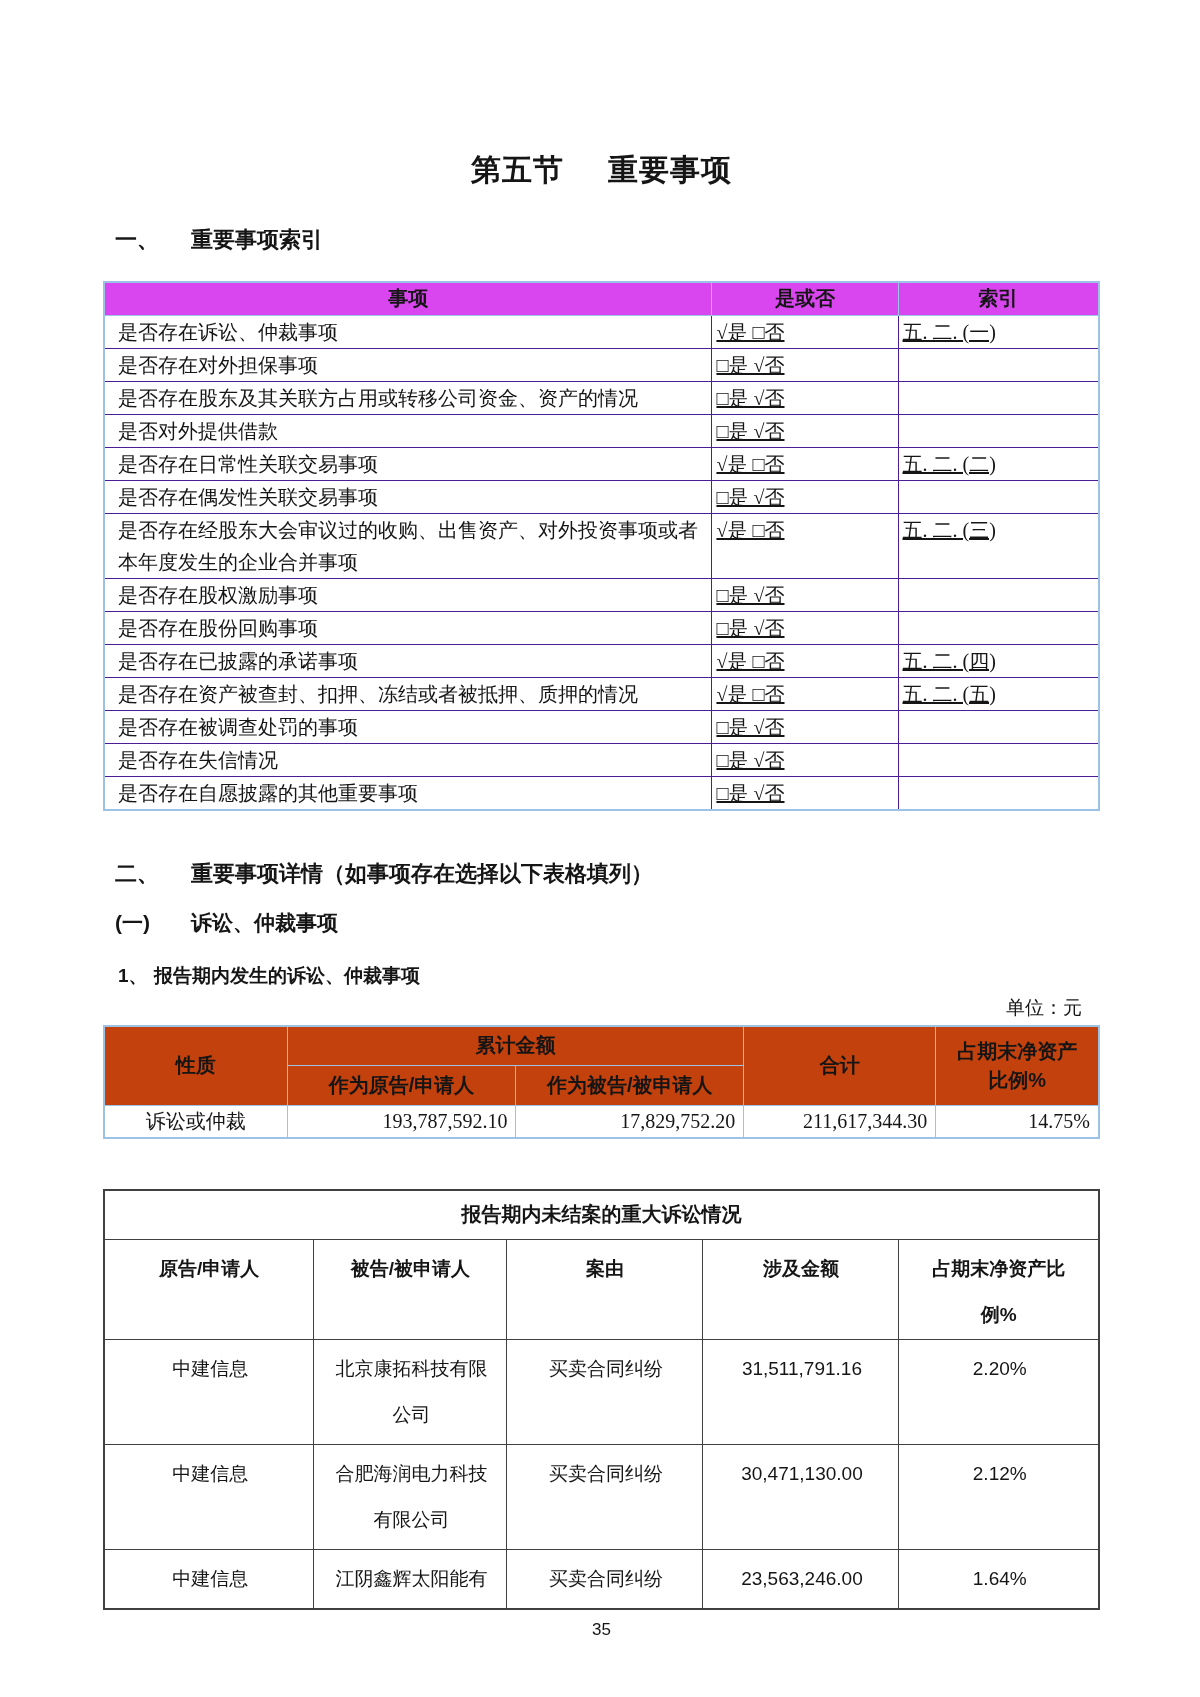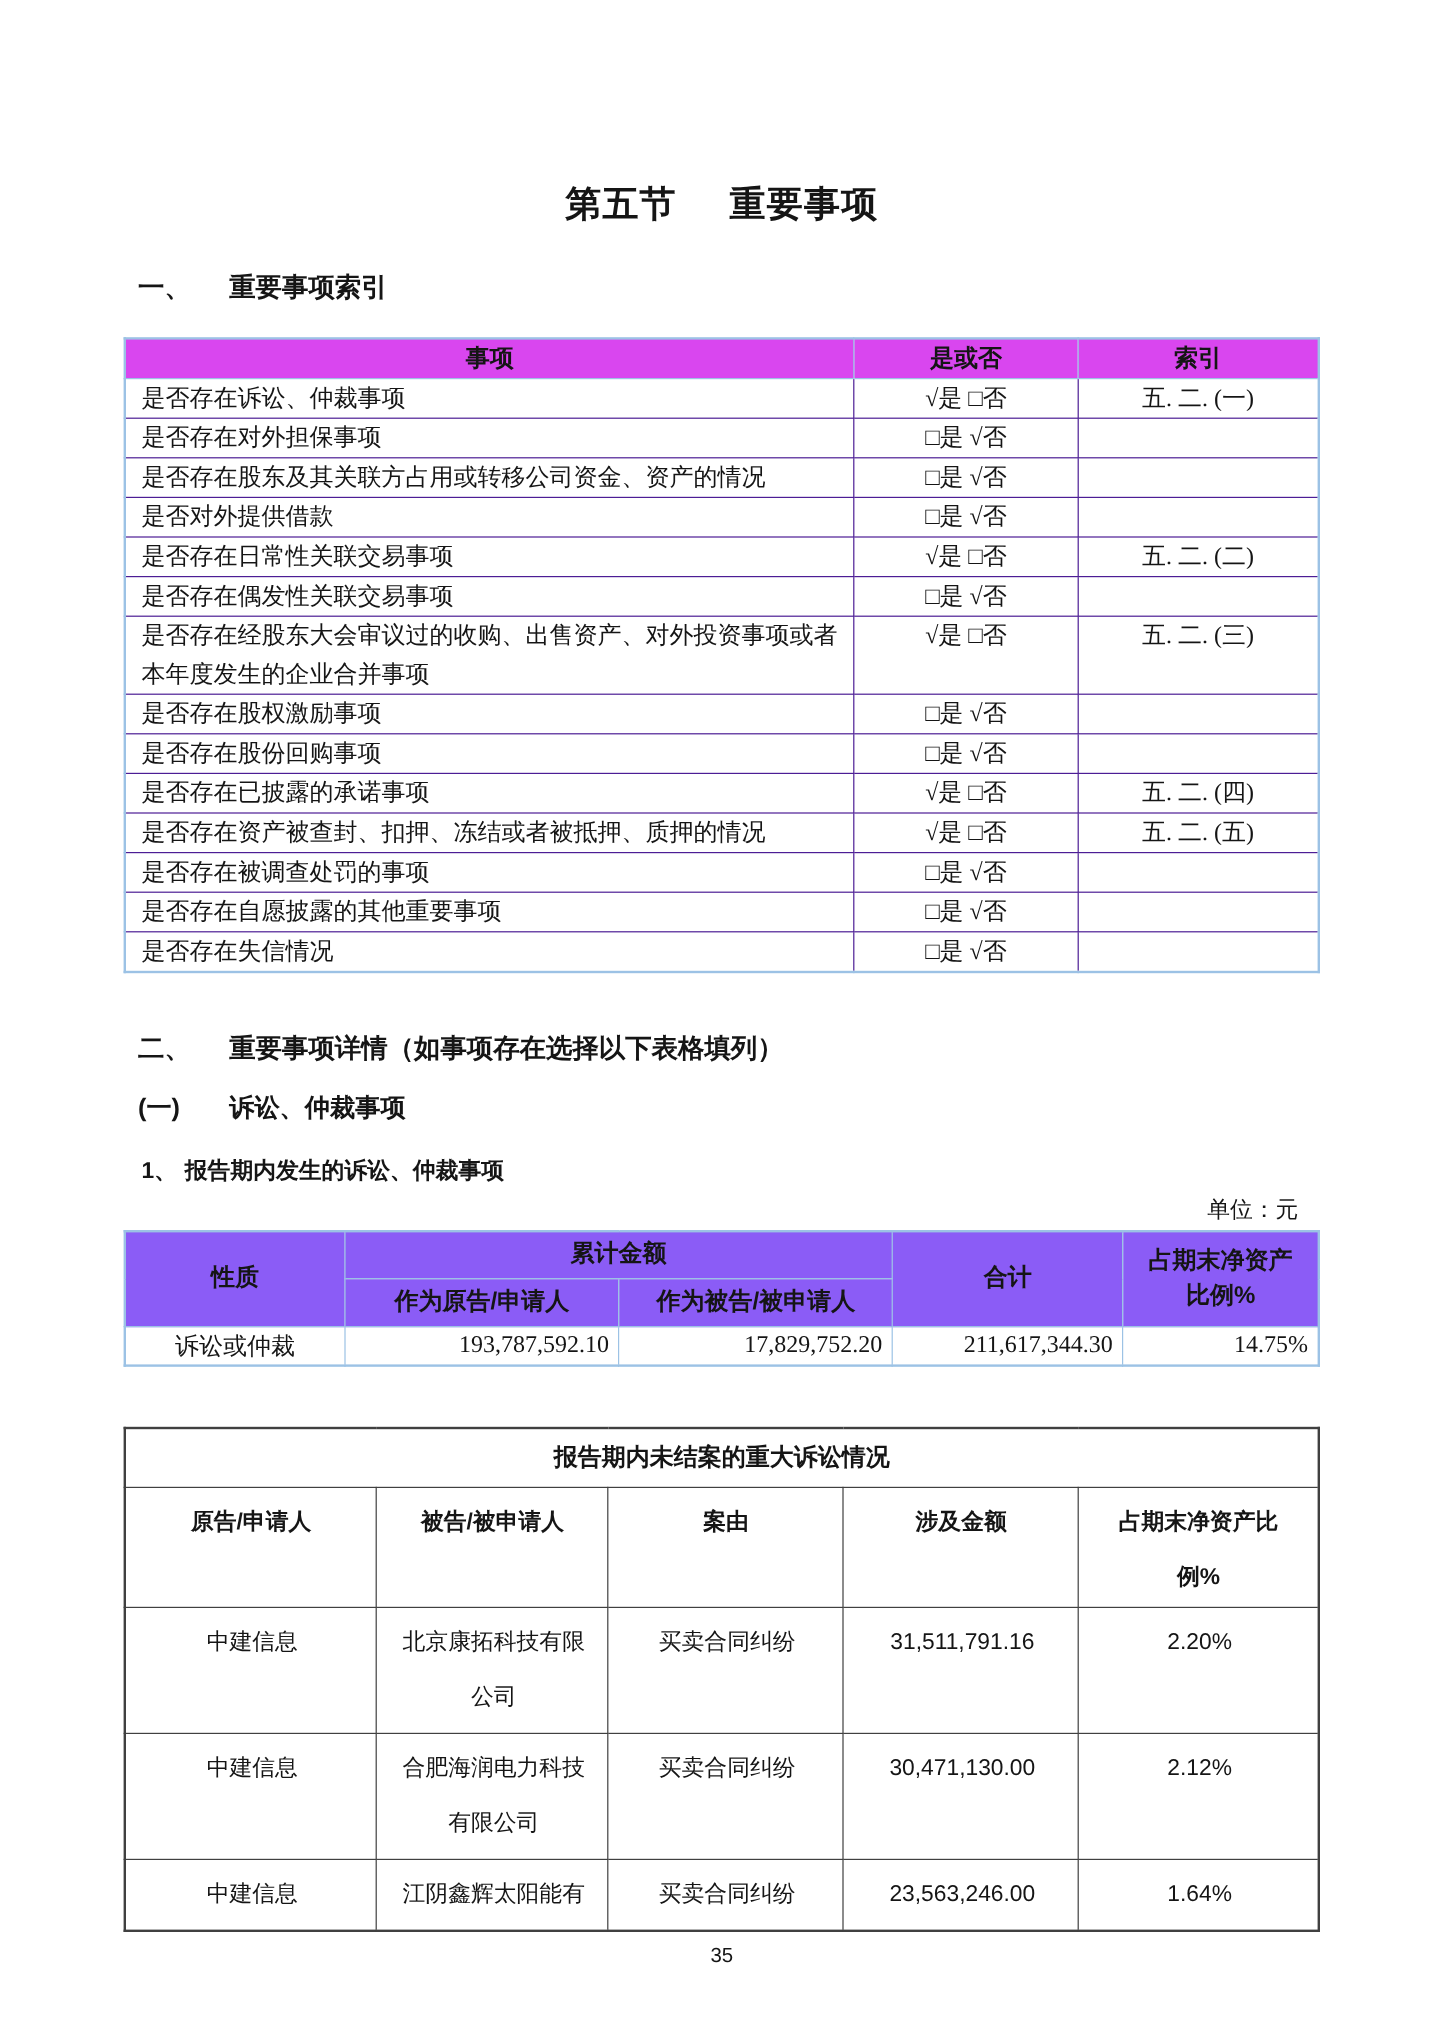--- a/index.html
+++ b/index.html
@@ -77,31 +77,31 @@
     text-align: center;
     padding: 0 4px;
   }
   .t1 td {
     border: 1px solid #4c1d95;
     line-height: 32px;
     vertical-align: top;
     padding: 0 4px;
   }
   .t1 td.c-item { text-align: left; padding-left: 13px; padding-right: 10px; }
-  .t1 td.c-ans, .t1 td.c-idx { text-align: center; }
+  .t1 td.c-ans, .t1 td.c-idx { text-align: left; text-decoration: underline; }
   
   table.t2 {
     width: 100%;
     border-collapse: collapse;
     table-layout: fixed;
     font-size: 20px;
     border: 2px solid #9CC2E5;
   }
   .t2 th {
-    background: #8b5cf6;
+    background: #c2410c;
     border: 1px solid #9CC2E5;
     font-family: "Liberation Sans", "DejaVu Sans", sans-serif;
     font-weight: bold;
     text-align: center;
     vertical-align: middle;
     height: 40px;
     padding: 2px 14px;
     line-height: 1.45;
   }
   .t2 td {
@@ -241,26 +241,26 @@
           <td class="c-item">是否存在资产被查封、扣押、冻结或者被抵押、质押的情况</td>
           <td class="c-ans">√是 □否</td>
           <td class="c-idx">五. 二. (五)</td>
         </tr>
         <tr>
           <td class="c-item">是否存在被调查处罚的事项</td>
           <td class="c-ans">□是 √否</td>
           <td class="c-idx"></td>
         </tr>
         <tr>
+          <td class="c-item">是否存在失信情况</td>
+          <td class="c-ans">□是 √否</td>
+          <td class="c-idx"></td>
+        </tr>
+        <tr>
           <td class="c-item">是否存在自愿披露的其他重要事项</td>
-          <td class="c-ans">□是 √否</td>
-          <td class="c-idx"></td>
-        </tr>
-        <tr>
-          <td class="c-item">是否存在失信情况</td>
           <td class="c-ans">□是 √否</td>
           <td class="c-idx"></td>
         </tr>
       </tbody>
   </table>
 
   <div class="sec-heading spacer-s2">
     <span class="sec-num">二、</span>
     <span>重要事项详情（如事项存在选择以下表格填列）</span>
   </div>

